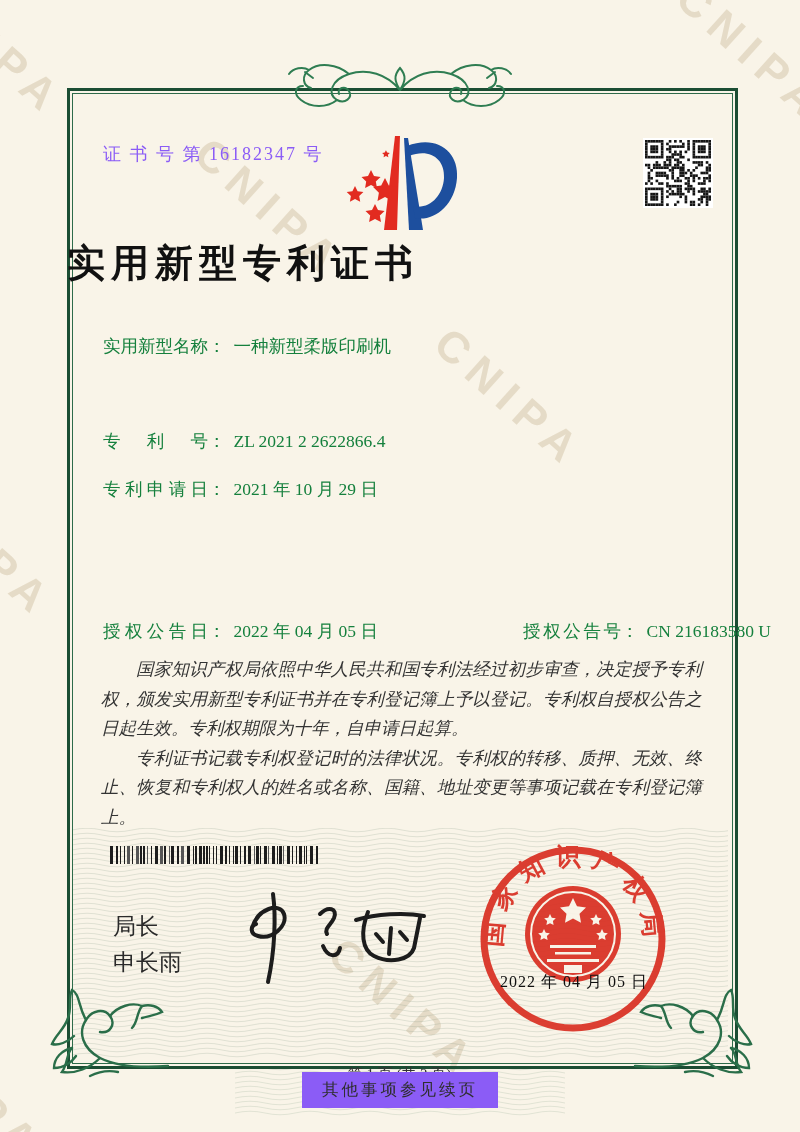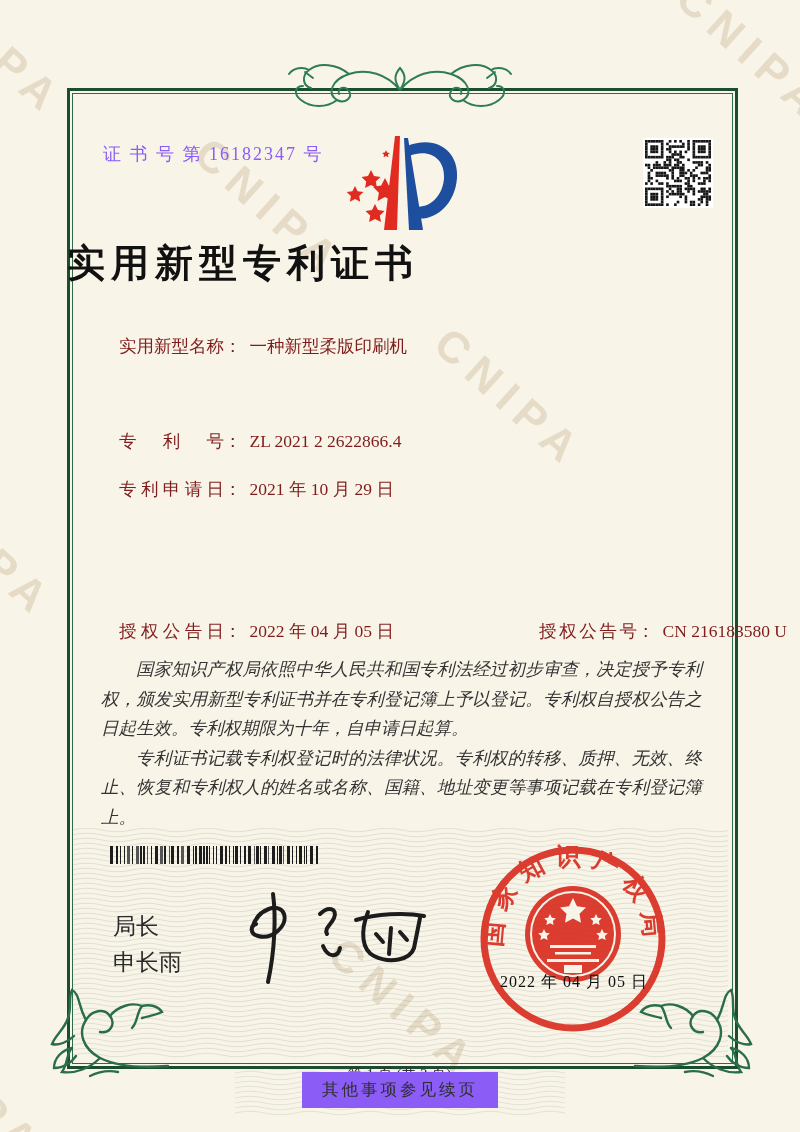--- a/index.html
+++ b/index.html
@@ -26,21 +26,21 @@
   .corner.br{left:633px;top:988px;transform:scaleX(-1);}
 
   .content{position:absolute;inset:0;z-index:4;}
 
   .cert-no{position:absolute;left:103px;top:142px;font-size:18px;letter-spacing:2px;color:#8b5cf6;}
   .logo{position:absolute;left:337px;top:126px;}
   .qr{position:absolute;left:643px;top:138px;width:70px;height:70px;background:#fff;padding:2px;box-sizing:border-box;}
   .title{position:absolute;left:67px;top:238px;width:665px;text-align:left;
          font-size:38px;font-weight:bold;letter-spacing:6px;color:#111;}
 
-  .frow{position:absolute;left:119px;font-size:17.5px;white-space:nowrap;color:#7f1d1d;}
+  .frow{position:absolute;left:103px;font-size:17.5px;white-space:nowrap;color:#15803d;}
   .flabel{display:inline-block;width:6em;text-align:justify;text-align-last:justify;vertical-align:top;}
   .fcolon{display:inline-block;margin-right:8px;}
   .fcol2{position:absolute;left:420px;top:0;white-space:nowrap;}
   .flabel2{display:inline-block;width:5.6em;text-align:justify;text-align-last:justify;}
 
   .paras{position:absolute;left:101px;top:655px;width:601px;font-size:17.5px;
          line-height:29.5px;font-style:italic;text-align:justify;color:#333;}
   .paras p{margin:0;text-indent:2em;}
 
   .barcode{position:absolute;left:110px;top:846px;}

